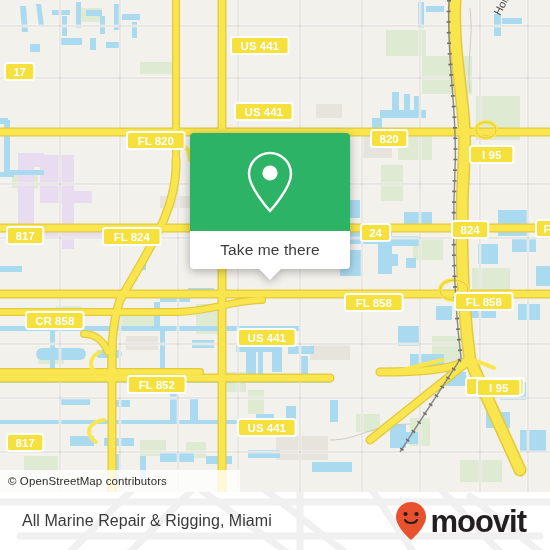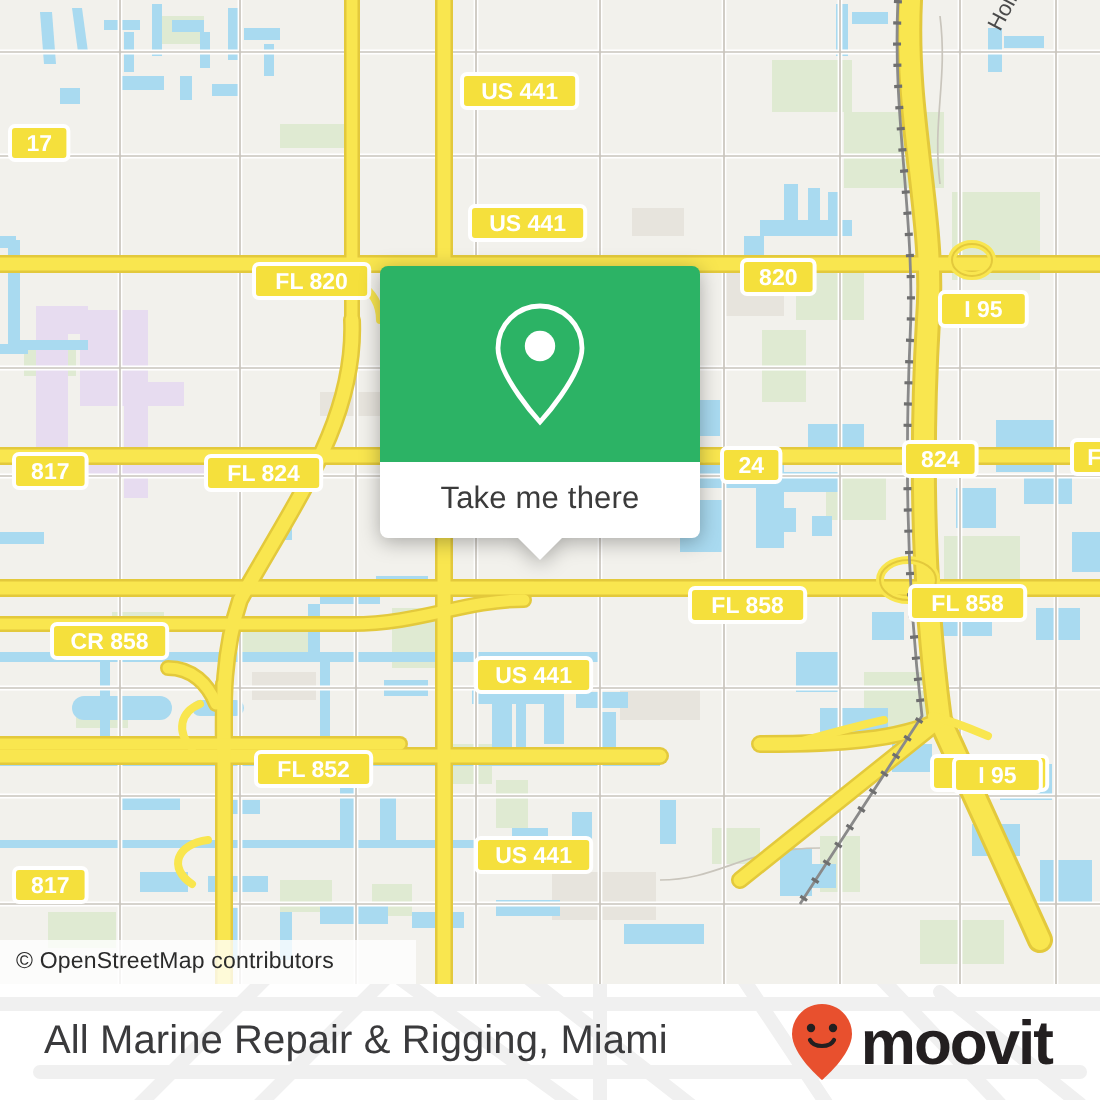--- a/index.html
+++ b/index.html
@@ -12,21 +12,21 @@
 
   
   .map{
     position:absolute;left:0;top:0;width:550px;height:492px;
     background:#f2f1ec;overflow:hidden;
   }
   .map svg{position:absolute;left:0;top:0;display:block;}
 
   
   .attrib{
-    position:absolute;left:0;bottom:0;width:208px;height:22px;
+    position:absolute;left:0;bottom:0;width:240px;height:22px;
     background:rgba(255,255,255,0.78);
     display:flex;align-items:center;
     padding-left:8px;box-sizing:border-box;
     font-size:11.5px;color:#2b2b2b;letter-spacing:.1px;
     white-space:nowrap;
   }
 
   
   .popup{
     position:absolute;left:190px;top:123px;width:160px;
@@ -54,21 +54,21 @@
   }
 
   
   .footer{
     position:absolute;left:0;top:492px;width:550px;height:58px;
     background:#ffffff;overflow:hidden;
   }
   .footer .wm{position:absolute;left:0;top:0;opacity:1;}
   .footer-title{
     position:absolute;left:22px;top:50%;transform:translateY(-50%);
-    font-size:20px;color:#3a3a3c;letter-spacing:.05px;white-space:nowrap;text-align:right;
+    font-size:16px;color:#3a3a3c;letter-spacing:.05px;white-space:nowrap;text-align:right;
   }
   .brand{
     position:absolute;right:24px;top:50%;transform:translateY(-50%);
     display:flex;align-items:center;gap:2px;
   }
   .brand-word{
     font-size:31px;font-weight:bold;color:#231f20;
     letter-spacing:-1.0px;line-height:1;
   }
 </style>

